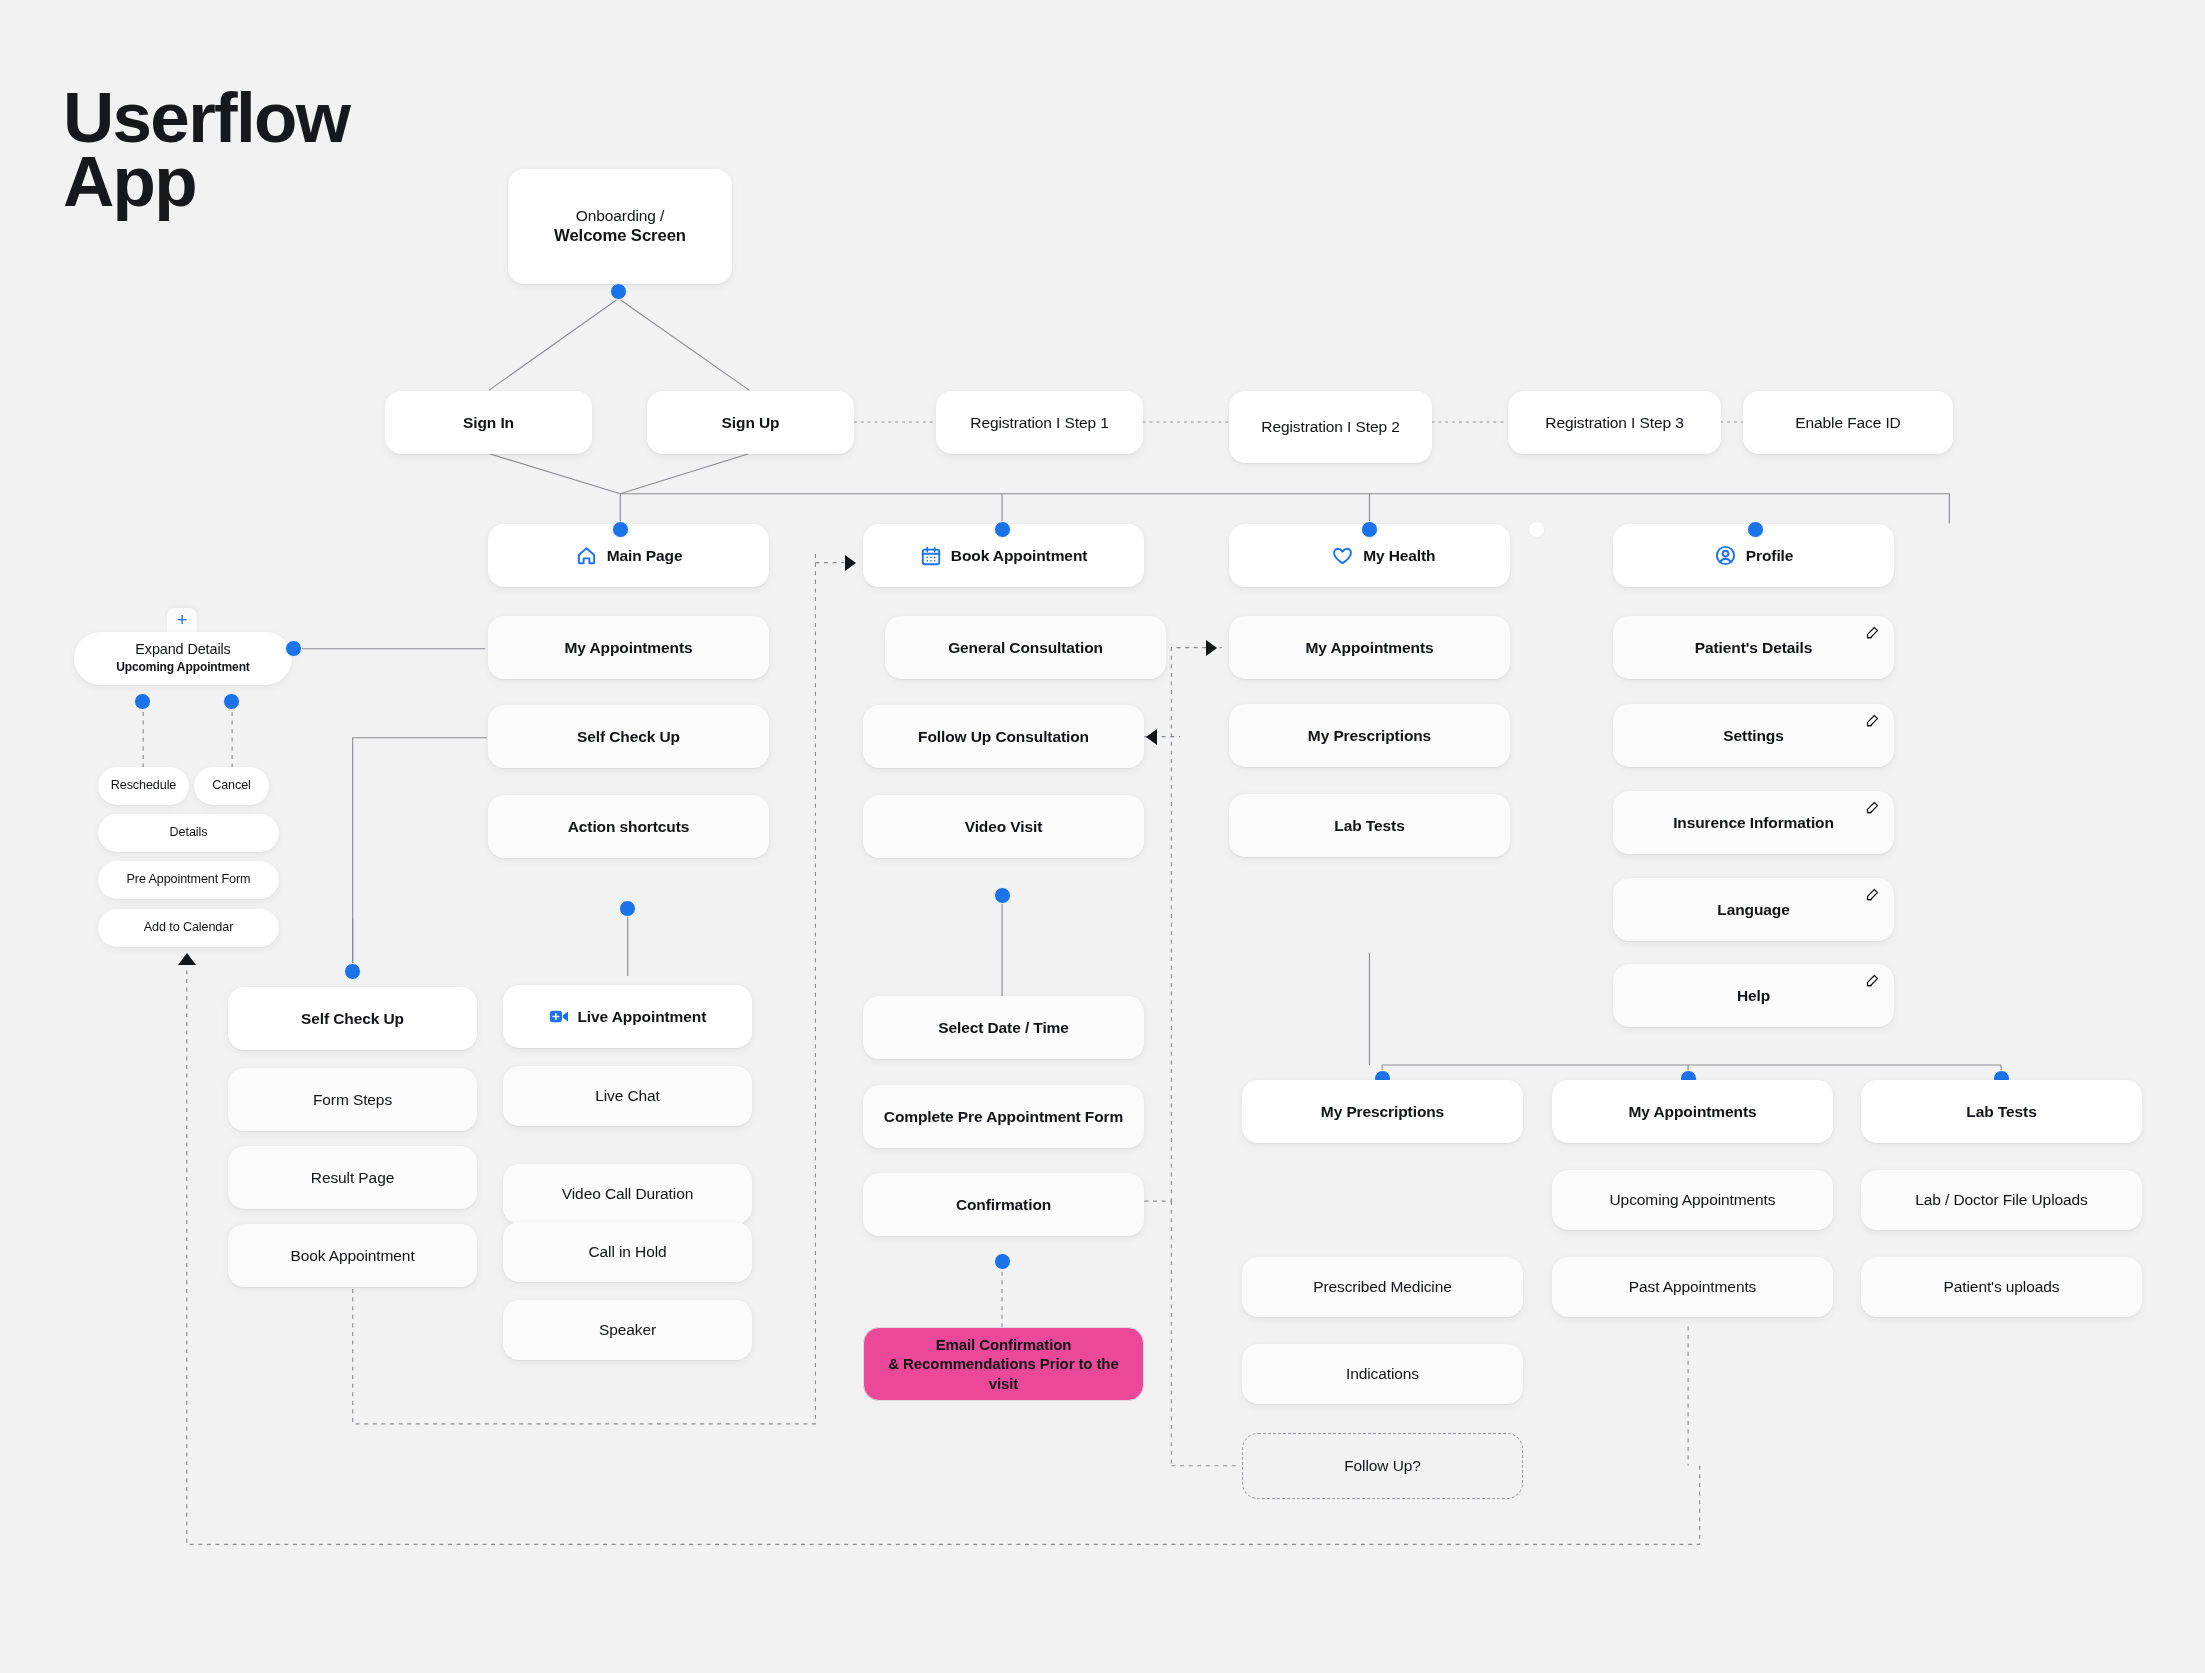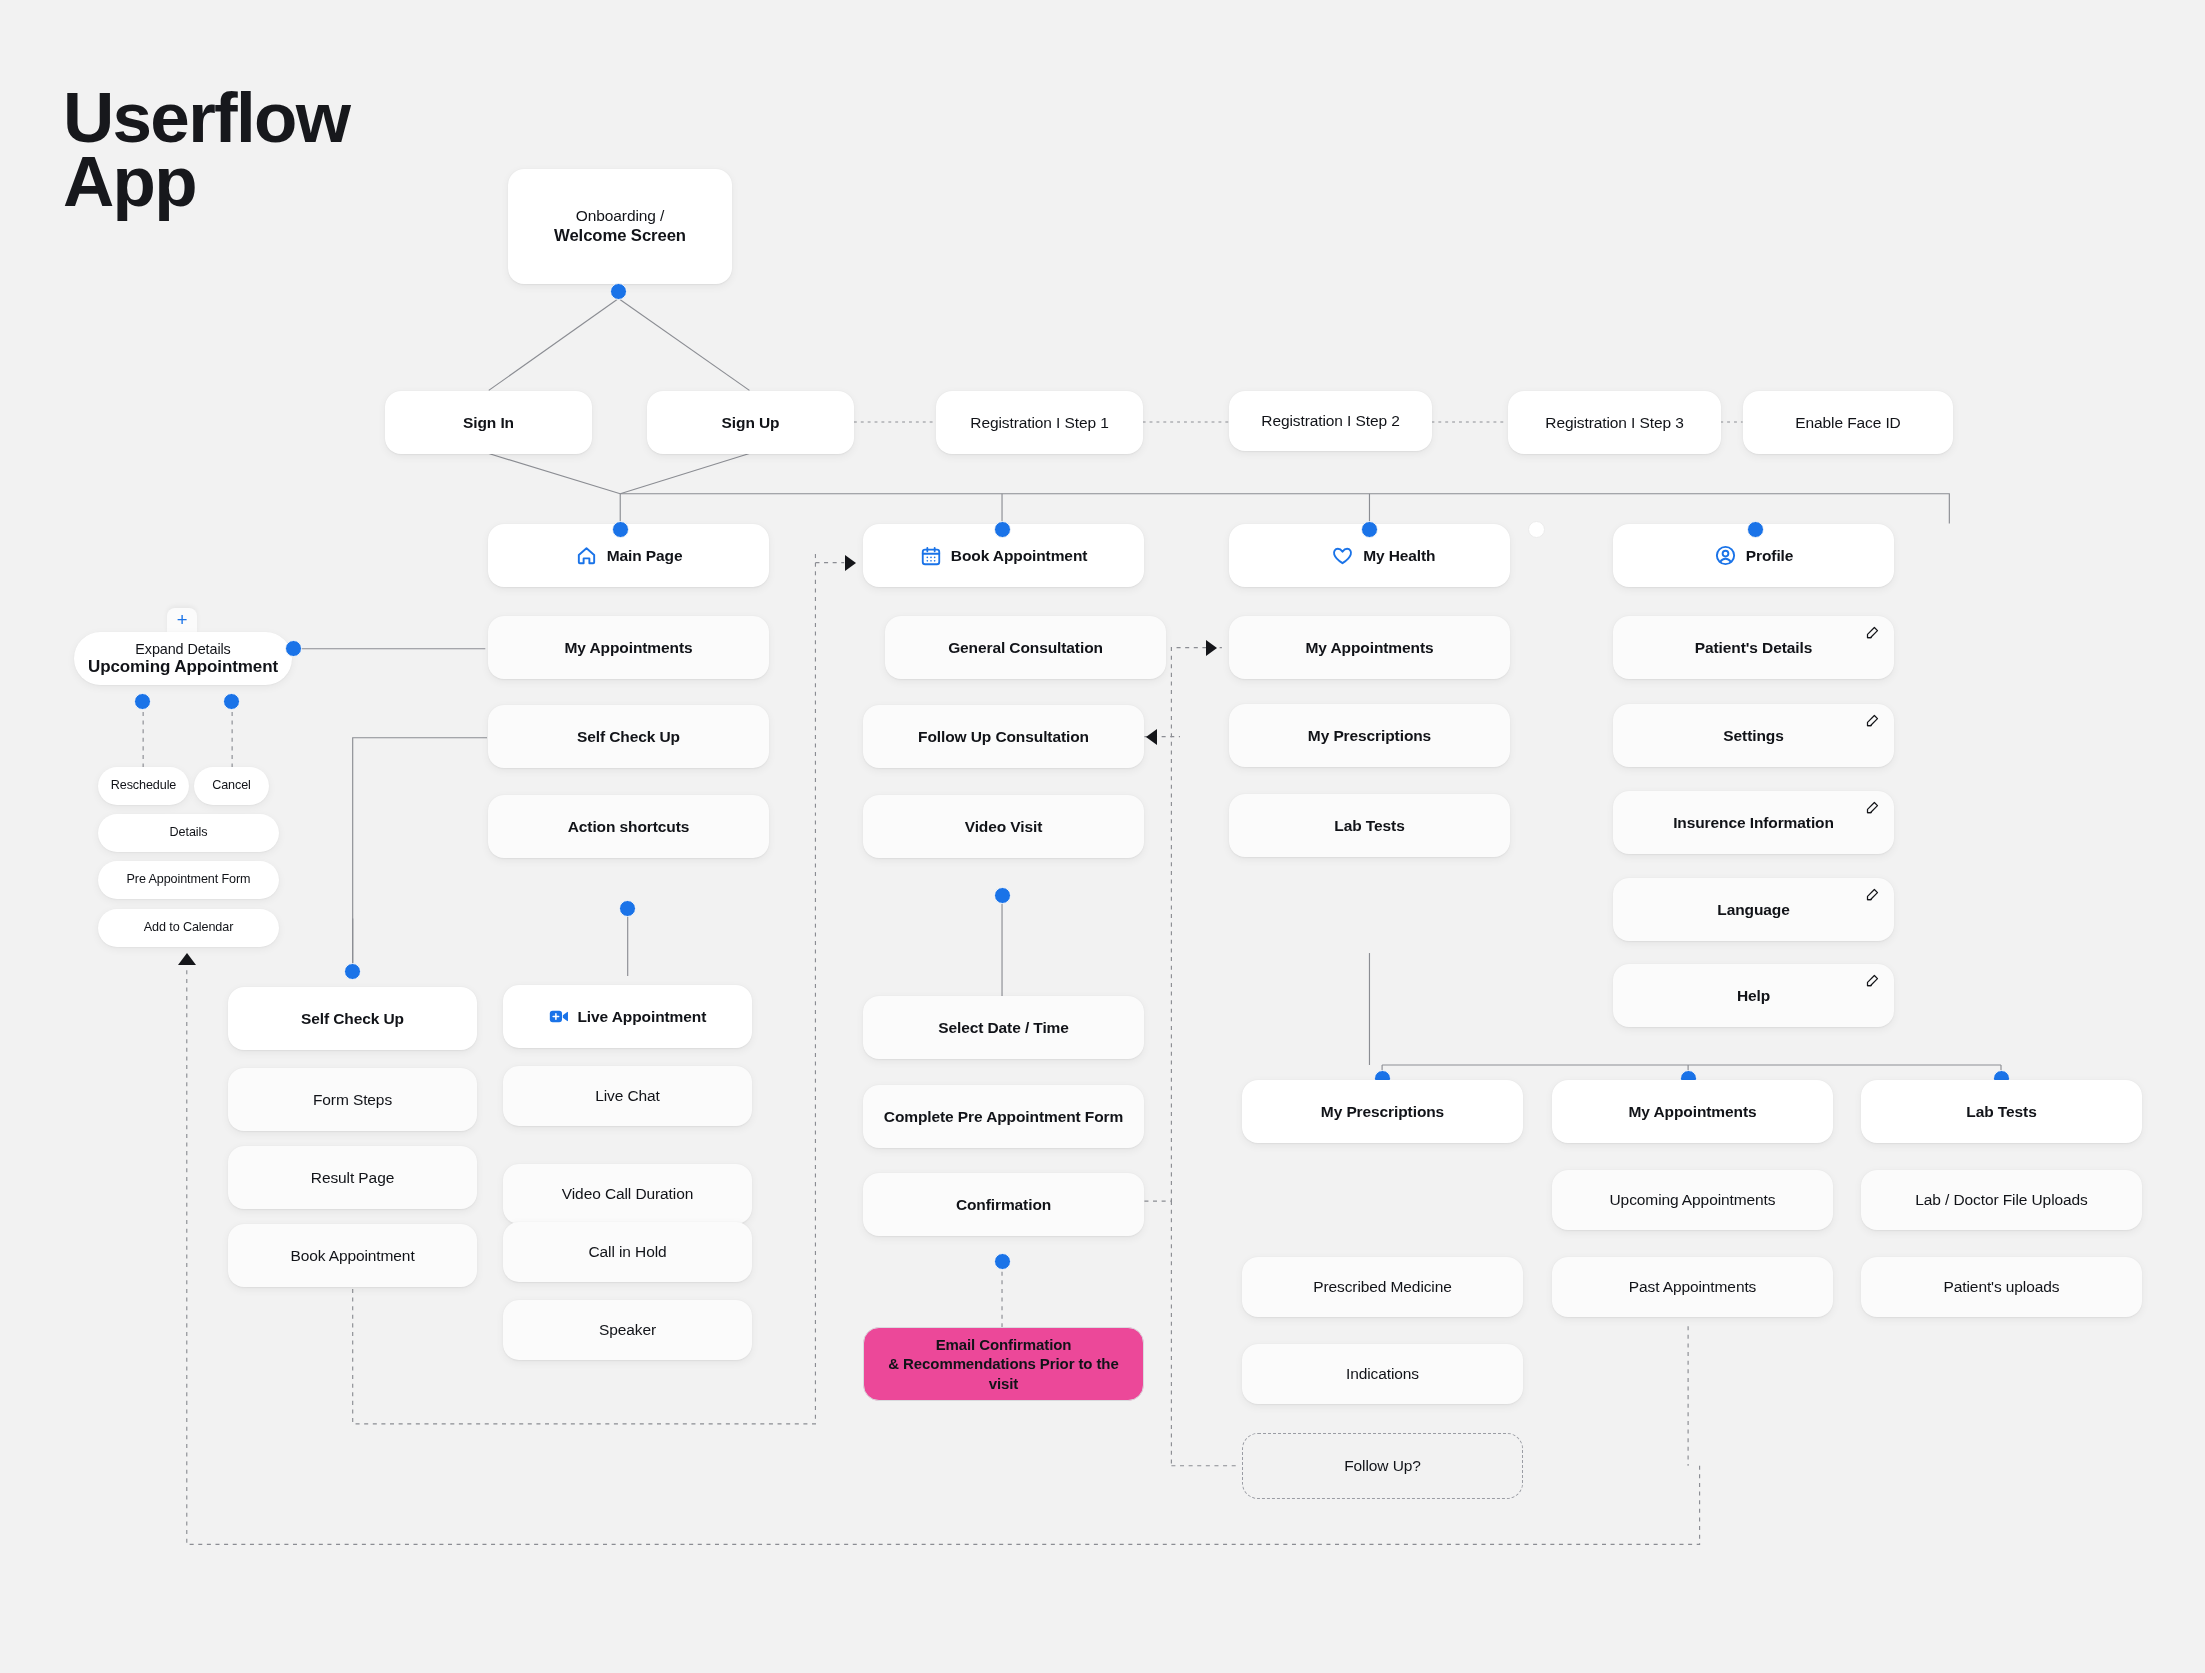--- a/index.html
+++ b/index.html
@@ -168,21 +168,21 @@
   <div class="node white bold" style="left:385px;top:391px;width:207px;height:63px;">
     <span class="lbl">Sign In</span>
   </div>
   <div class="node white bold" style="left:647px;top:391px;width:207px;height:63px;">
     <span class="lbl">Sign Up</span>
   </div>
 
   <div class="node white" style="left:936px;top:391px;width:207px;height:63px;">
     <span class="lbl">Registration I Step 1</span>
   </div>
-  <div class="node white" style="left:1229px;top:391px;width:203px;height:60px;">
+  <div class="node white" style="left:1229px;top:391px;width:203px;height:72px;">
     <span class="lbl">Registration I Step 2</span>
   </div>
   <div class="node white" style="left:1508px;top:391px;width:213px;height:63px;">
     <span class="lbl">Registration I Step 3</span>
   </div>
   <div class="node white" style="left:1743px;top:391px;width:210px;height:63px;">
     <span class="lbl">Enable Face ID</span>
   </div>
 
   <div class="node white bold icon-row" style="left:488px;top:524px;width:281px;height:63px;">
@@ -331,21 +331,21 @@
       </svg>
     </span>
   </div>
 
   <div class="plusbadge" style="left:167px;top:608px;">
     <span>+</span>
   </div>
   <div class="node white two" style="left:74px;top:632px;width:218px;height:53px;border-radius:26.4px;">
     <span class="lbl">
       <span style="display:block;font-weight:400;font-size:14.4px;line-height:17px;">Expand Details</span>
-      <span style="display:block;font-weight:700;font-size:17px;line-height:18.4px;">Upcoming Appointment</span>
+      <span style="display:block;font-weight:700;font-size:12px;line-height:18.4px;">Upcoming Appointment</span>
     </span>
   </div>
   <div class="dot" style="left:285px;top:640px;"></div>
   <div class="dot" style="left:134px;top:693px;"></div>
   <div class="dot" style="left:223px;top:693px;"></div>
 
   <div class="node white sm" style="left:98px;top:767px;width:91px;height:38px;border-radius:19px;">
     <span class="lbl">Reschedule</span>
   </div>
   <div class="node white sm" style="left:194px;top:767px;width:75px;height:38px;border-radius:19px;">

